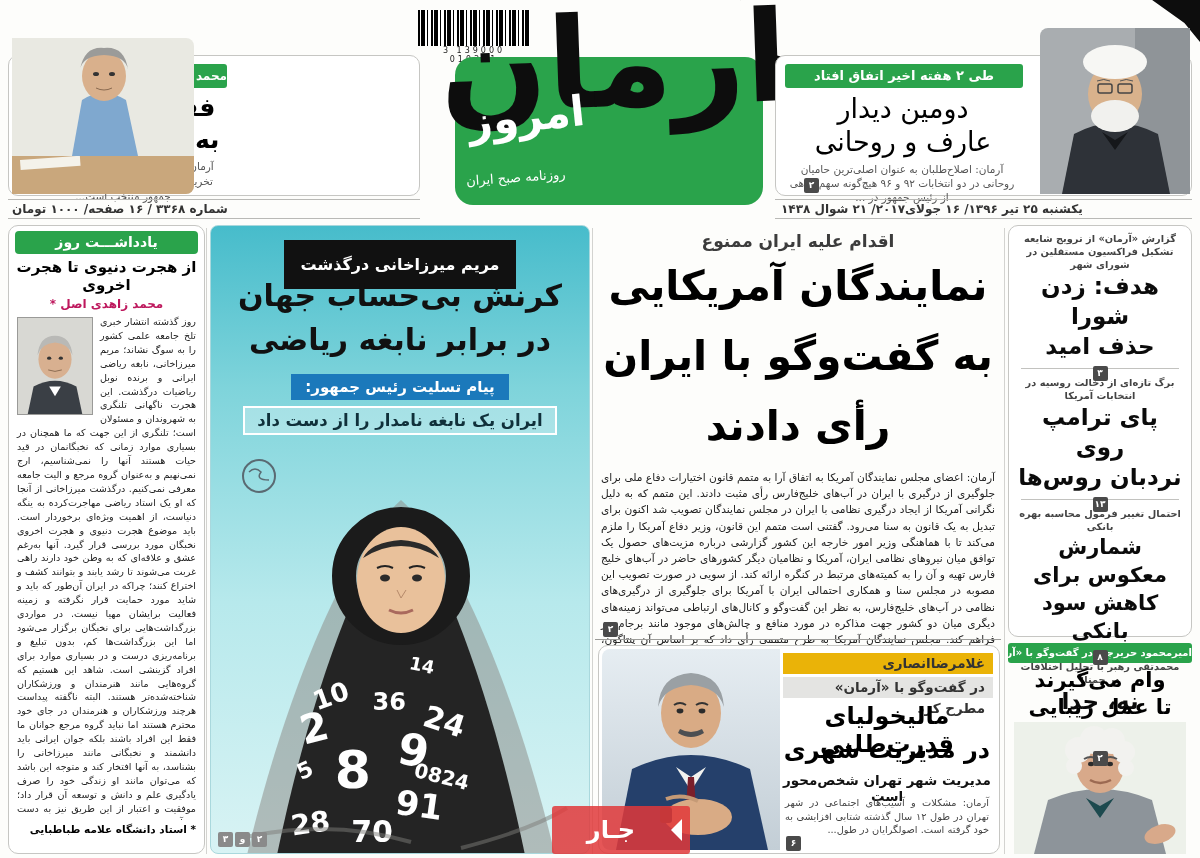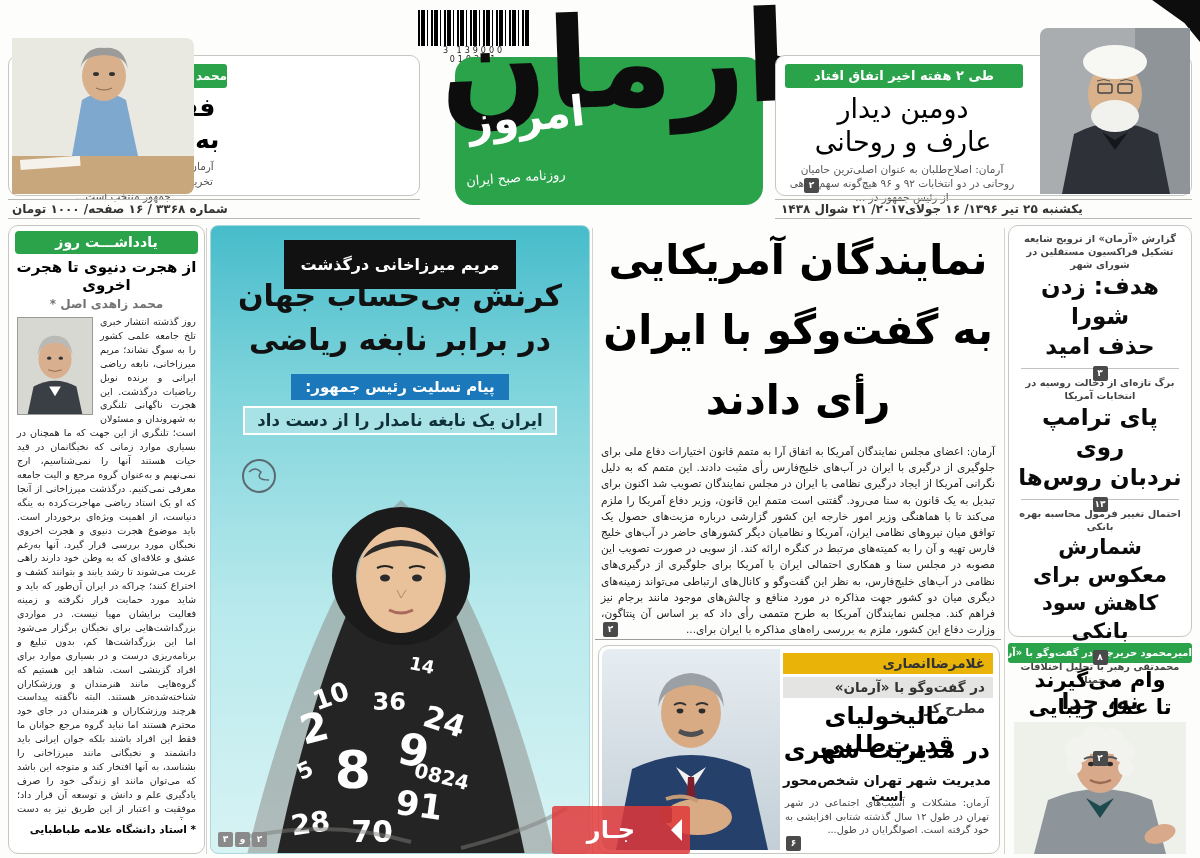--- a/index.html
+++ b/index.html
@@ -60,21 +60,21 @@
                border-bottom:1px solid #b9b9b6; padding:2px 6px; font-size:12px; font-weight:bold;
                color:#333; text-align:left; direction:rtl; }
   .date-line span { float:left; }
 
   .vsep { position:absolute; top:228px; bottom:4px; width:1px; background:#d3d3d0; }
 
   
   .note-card { left:8px; top:225px; width:197px; height:629px; }
   .note-head { margin:5px 6px 4px; height:23px; border-radius:4px; font-size:14px; line-height:23px; }
   .note-title { text-align:center; font-size:15px; font-weight:800; color:#000; margin-top:4px; }
-  .note-author { text-align:center; font-size:12px; font-weight:bold; color:#737373; margin:3px 0 4px; }
+  .note-author { text-align:center; font-size:12px; font-weight:bold; color:#be185d; margin:3px 0 4px; }
   .note-body { padding:0 8px; font-size:9.6px; line-height:13.9px; text-align:justify; color:#222;
                height:505px; overflow:hidden; }
   .note-photo { float:left; width:76px; height:98px; margin:2px 7px 3px 0; border:1px solid #9a9a98;
                 background:#dcdcd8; }
   .note-photo svg { display:block; width:100%; height:100%; }
   .note-foot { padding:3px 8px; font-size:10.5px; font-weight:bold; color:#000; }
 
   
   .mir-panel { position:absolute; left:210px; top:225px; width:380px; height:629px; border-radius:8px;
                border:1px solid #a9d8dd; overflow:hidden;
@@ -279,20 +279,21 @@
         <path d="M30 400 Q120 380 200 404" stroke="#7c7c78" stroke-width="4" fill="none" opacity="0.5"></path>
         <path d="M250 410 Q320 392 356 370" stroke="#7c7c78" stroke-width="4" fill="none" opacity="0.5"></path>
       </svg>
     </div>
     <div class="mir-badges">
       <span class="badge">۳</span><span class="badge">و</span><span class="badge">۲</span>
     </div>
   </div>
 
   <div class="main-story">
+    <div class="ms-kicker">اقدام علیه ایران ممنوع</div>
     <div class="ms-h">نمایندگان آمریکایی</div>
     <div class="ms-h">به گفت‌وگو با ایران</div>
     <div class="ms-h">رأی دادند</div>
     <div class="ms-body">آرمان: اعضای مجلس نمایندگان آمریکا به اتفاق آرا به متمم قانون اختیارات دفاع ملی برای جلوگیری از درگیری با ایران در آب‌های خلیج‌فارس رأی مثبت دادند. این متمم که به دلیل نگرانی آمریکا از ایجاد درگیری نظامی با ایران در مجلس نمایندگان تصویب شد اکنون برای تبدیل به یک قانون به سنا می‌رود. گفتنی است متمم این قانون، وزیر دفاع آمریکا را ملزم می‌کند تا با هماهنگی وزیر امور خارجه این کشور گزارشی درباره مزیت‌های حصول یک توافق میان نیروهای نظامی ایران، آمریکا و نظامیان دیگر کشورهای حاضر در آب‌های خلیج فارس تهیه و آن را به کمیته‌های مرتبط در کنگره ارائه کند. از سویی در صورت تصویب این مصوبه در مجلس سنا و همکاری احتمالی ایران با آمریکا برای جلوگیری از درگیری‌های نظامی در آب‌های خلیج‌فارس، به نظر این گفت‌وگو و کانال‌های ارتباطی می‌تواند زمینه‌های دیگری میان دو کشور جهت مذاکره در مورد منافع و چالش‌های موجود مانند برجام نیز فراهم کند. مجلس نمایندگان آمریکا به طرح متممی رأی داد که بر اساس آن پنتاگون، وزارت دفاع این کشور، ملزم به بررسی راه‌های مذاکره با ایران برای...</div>
     <span class="badge ms-badge">۲</span>
   </div>
   <div class="ms-rule"></div>
 
   <div class="card an-card">
     <div class="an-bar an-bar1">غلامرضاانصاری</div>

